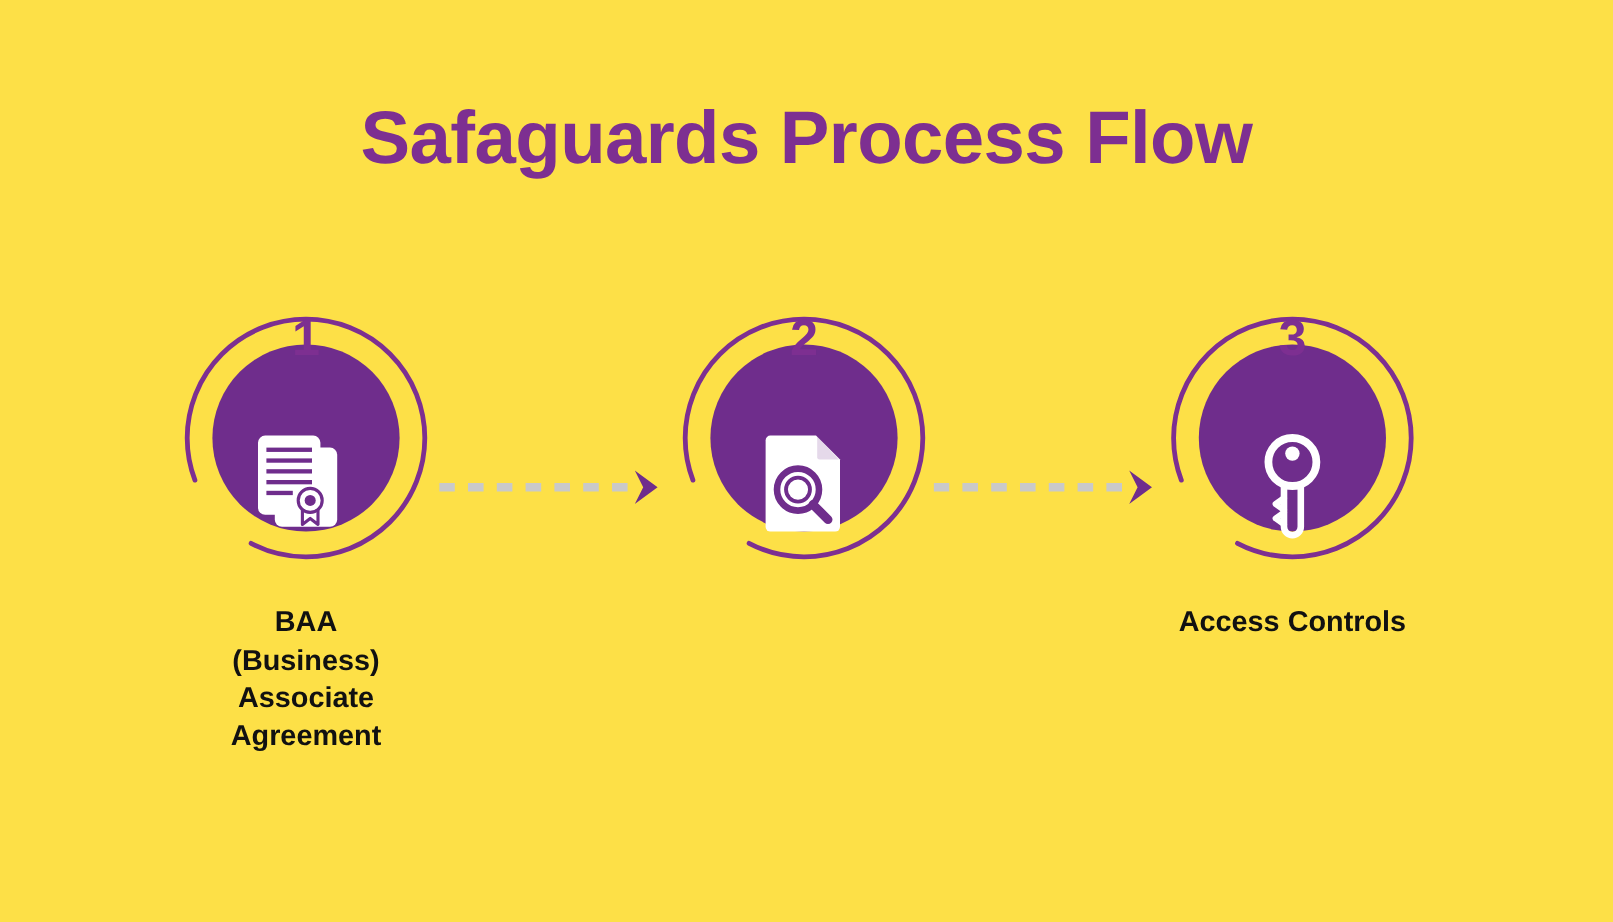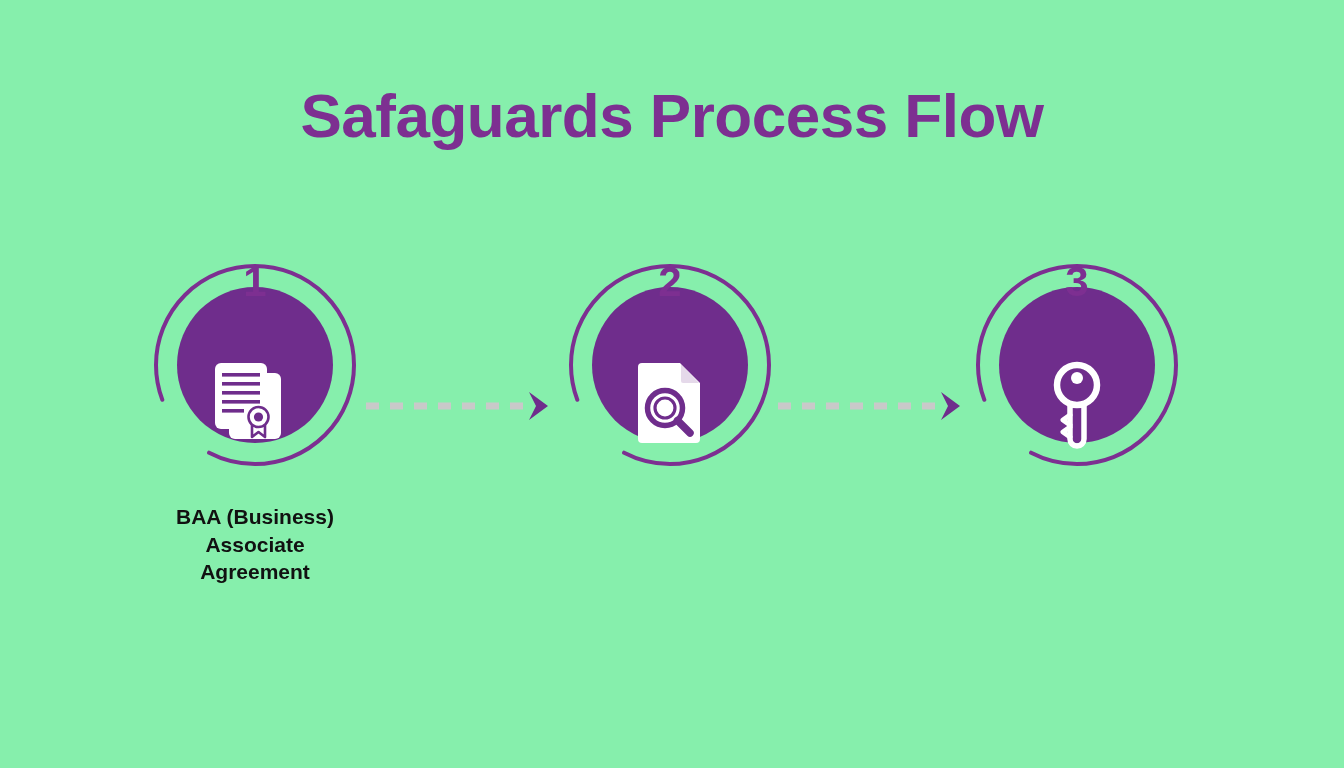--- a/index.html
+++ b/index.html
@@ -15,21 +15,21 @@
     overflow: hidden;
     position: relative;
   }
 
   #slide {
     position: absolute;
     left: 0;
     top: 0;
     width: 1344px;
     height: 768px;
-    background: #86efac;
+    background: #fde047;
   }
 
   
   #title {
     position: absolute;
     left: 0;
     top: 80px;
     width: 1344px;
     text-align: center;
     font-size: 62px;
@@ -95,21 +95,21 @@
     height: 100px;
   }
   .icon-holder svg { display: block; width: 100px; height: 100px; }
 
   .step-label {
     position: absolute;
     top: 248px;
     left: 50%;
     width: 160px;
     margin-left: -80px;
-    font-size: 21px;
+    font-size: 24px;
     font-weight: bold;
     color: #111111;
     line-height: 1.32;
     text-align: center;
     font-family: "Liberation Sans", sans-serif;
   }
   .step-label.wide {
     width: 260px;
     margin-left: -130px;
     white-space: nowrap;
@@ -219,16 +219,17 @@
             <circle cx="50" cy="32" r="20" fill="none" stroke="#ffffff" stroke-width="6.5"></circle>
             <circle cx="50" cy="25" r="6" fill="#ffffff"></circle>
 
             <path d="M43 52 h14 v34 a7 7 0 0 1 -7 7 a7 7 0 0 1 -7 -7 z" fill="none" stroke="#ffffff" stroke-width="5.5" stroke-linejoin="round"></path>
 
             <path d="M43 62 l-7 5 l7 5" fill="none" stroke="#ffffff" stroke-width="5" stroke-linejoin="round" stroke-linecap="round"></path>
             <path d="M43 74 l-7 5 l7 5" fill="none" stroke="#ffffff" stroke-width="5" stroke-linejoin="round" stroke-linecap="round"></path>
           </svg>
         </div>
       </div>
+      <div class="step-label wide">Access Controls</div>
     </div>
 
   </div>
 </div>
 
 </body></html>

